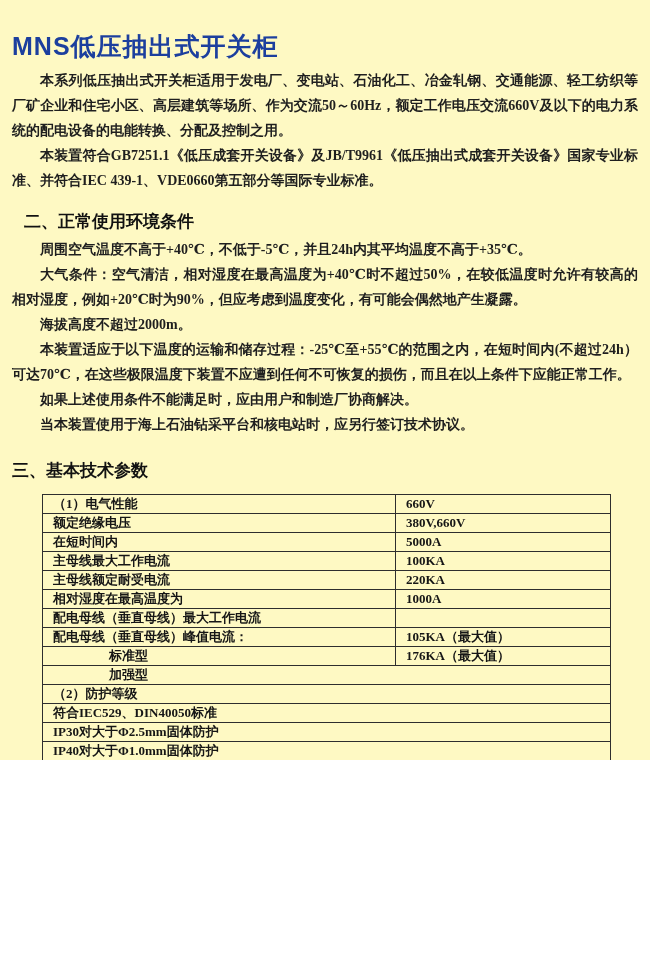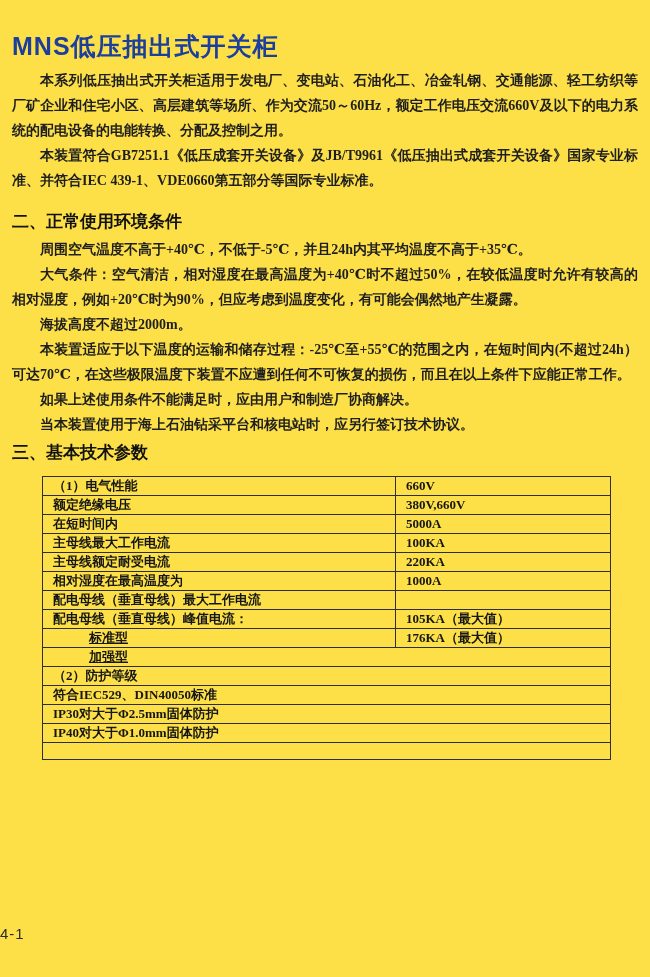--- a/index.html
+++ b/index.html
@@ -1,21 +1,21 @@
 <!DOCTYPE html>
 <html><head>
 <meta charset="utf-8">
 <style>
   * { margin:0; padding:0; box-sizing:border-box; }
   html,body { background:#ffffff; }
   .page {
     position:relative;
-    width:650px; height:977px;
+    width:650px; height:760px;
     margin:0 auto;
-    background:#fde047;
+    background:#fef9c3;
     font-family:"Liberation Serif","DejaVu Serif",serif;
     color:#1d1d1d;
     overflow:hidden;
     padding:0 12px;
   }
   .doc-title {
     margin-top:30px;
     font-family:"Liberation Sans","DejaVu Sans",sans-serif;
     font-weight:bold;
     font-size:25px;
@@ -24,22 +24,22 @@
     color:#1c3f9e;
   }
   h2.sec {
     font-family:"Liberation Sans","DejaVu Sans",sans-serif;
     font-weight:bold;
     font-size:17px;
     line-height:18px;
     color:#111111;
   }
   h2.sec1 { margin-top:31px; }
-  h2.sec2 { margin-top:20px; }
-  h2.sec3 { margin-top:7px; }
+  h2.sec2 { margin-top:20px;margin-left:12px; }
+  h2.sec3 { margin-top:25px; }
   .para-block { margin-top:6px; }
   .para-block p {
     font-size:14px;
     line-height:25px;
     text-indent:2em;
     text-align:justify;
     font-weight:bold;
     color:#1f1f1f;
   }
   table.params {
@@ -55,21 +55,21 @@
     font-size:13px;
     font-weight:bold;
     color:#161616;
     padding:0 0 0 10px;
     white-space:nowrap;
     overflow:hidden;
   }
   table.params col.c-label { width:353px; }
   table.params col.c-value { width:215px; }
   td.lbl.item { }
-  td.lbl.sub  { padding-left:46px;text-decoration:underline; }
+  td.lbl.sub  { padding-left:66px; }
   td.val { padding-left:62px; }
   .page-number {
     position:absolute;
     top:925px; left:0;
     width:650px;
     text-align:left;
     font-family:"Liberation Sans","DejaVu Sans",sans-serif;
     font-size:15px;
     color:#2a2a2a;
     letter-spacing:1px;

